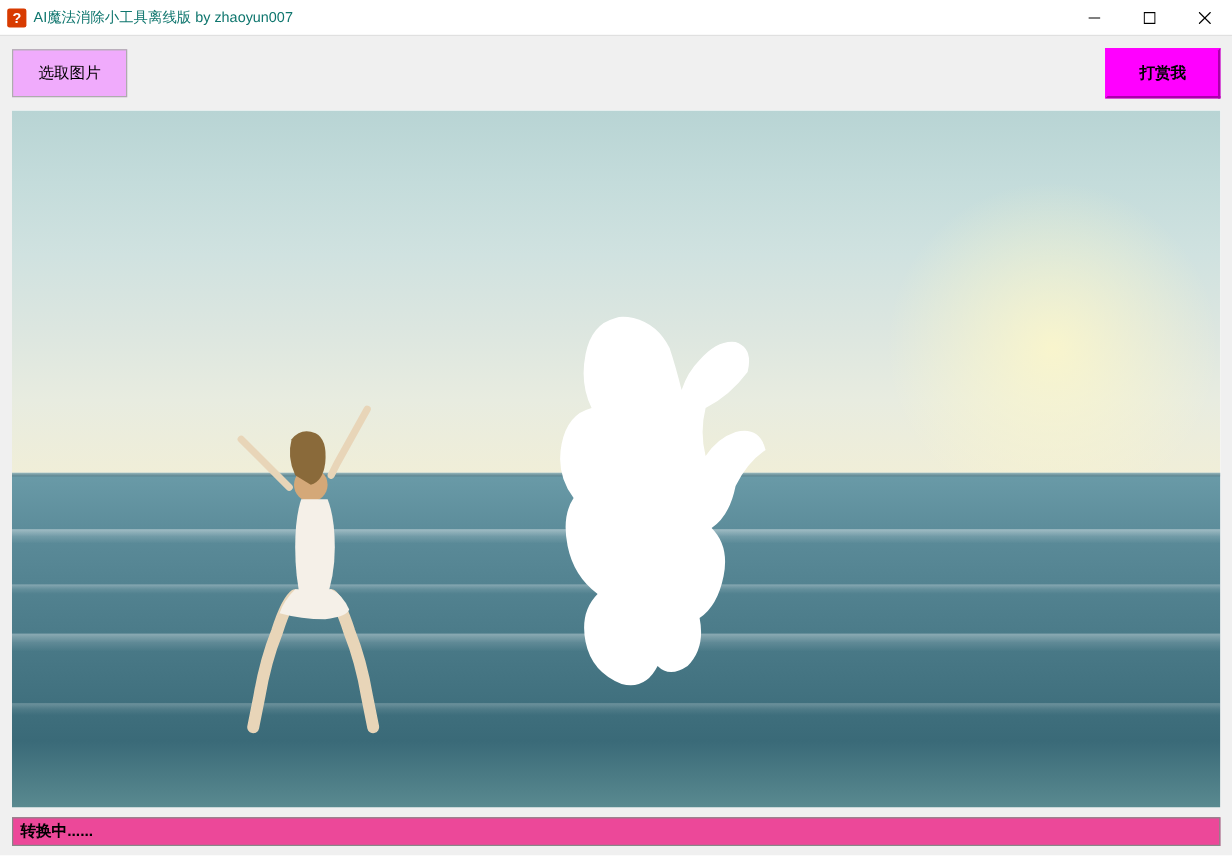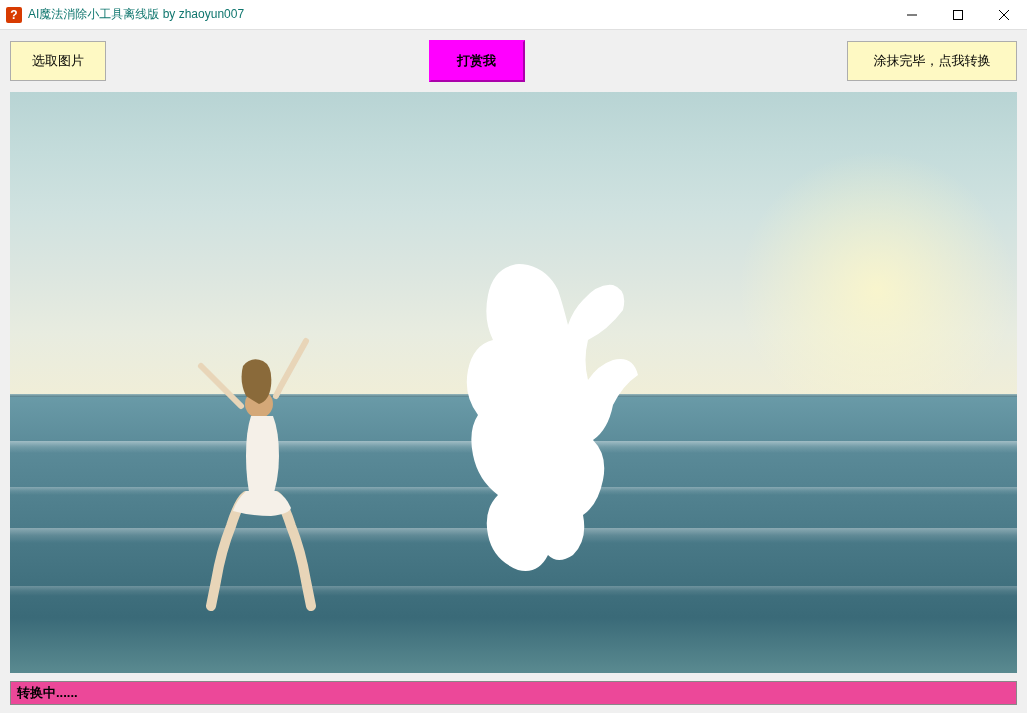--- a/index.html
+++ b/index.html
@@ -68,21 +68,21 @@
     .toolbar {
       display: flex;
       justify-content: space-between;
       align-items: center;
       margin-bottom: 10px;
       height: 42px;
     }
     .btn {
       padding: 10px 16px;
       border: 1px solid #adadad;
-      background: #fef9c3;
+      background: #f0abfc;
       font-size: 13px;
       cursor: pointer;
       font-family: inherit;
     }
     .btn-select {
       min-width: 96px;
     }
     .btn-donate {
       background: #ff00ff;
       border: 2px outset #ff00ff;
@@ -214,21 +214,20 @@
           <line x1="10" y1="0" x2="0" y2="10" stroke="black" stroke-width="1"></line>
         </svg>
     </div>
   </div>
 </div>
 
 <div class="content-area">
   <div class="toolbar">
     <button class="btn btn-select">选取图片</button>
     <button class="btn btn-donate">打赏我</button>
-    <button class="btn btn-convert">涂抹完毕，点我转换</button>
   </div>
 
   <div class="image-canvas">
     <div class="sky"></div>
     <div class="sun-glow"></div>
     <div class="ocean"></div>
     <div class="horizon"></div>
     <div class="wave wave1"></div>
     <div class="wave wave2"></div>
     <div class="wave wave3"></div>

